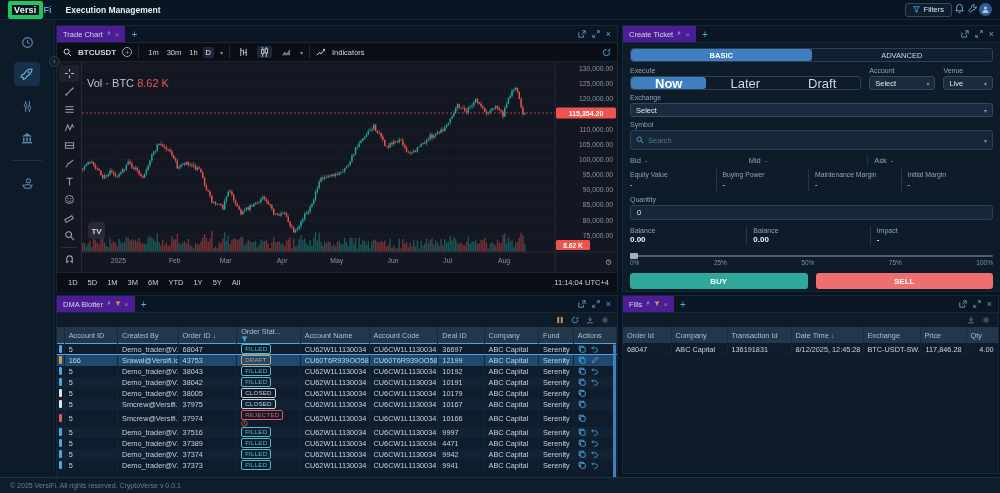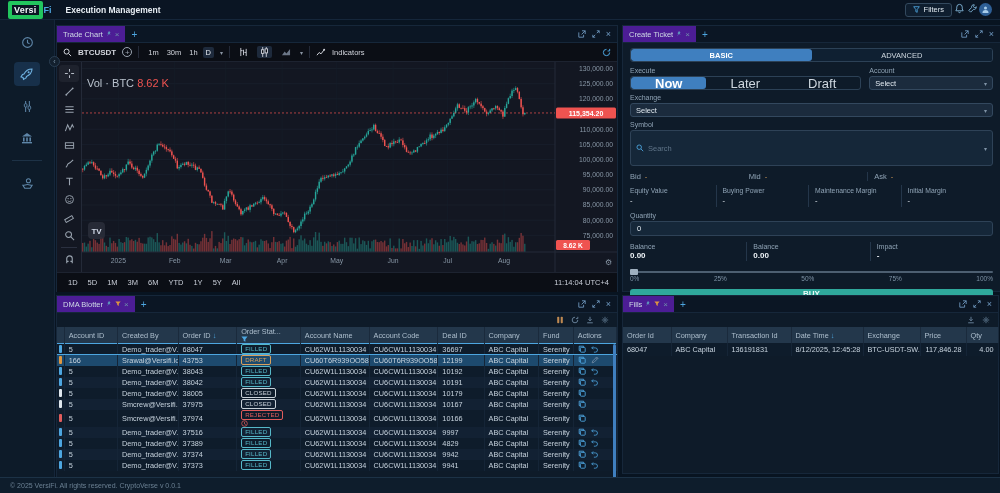--- a/index.html
+++ b/index.html
@@ -65,40 +65,40 @@
   .seg > div { flex:1; display:flex; align-items:center; justify-content:center; font-size:7.5px; color:#cfd8e0; cursor:pointer; background:#0f2032;}
   .seg > div.on { background:#3f7fbf; color:#fff; font-weight:bold; border-radius:3px;}
   .frow { display:flex; gap:8px; margin-bottom:4px; }
   .fcol { display:flex; flex-direction:column; gap:2px; }
   .flabel { font-size:7px; color:#8fa3b5; }
   .opts { display:flex; border:1px solid #2c4156; border-radius:3px; overflow:hidden; height:14px;}
   .opts > div { flex:1; display:flex; align-items:center; justify-content:center; font-size:13px; color:#cfd8e0; cursor:pointer; padding:0 24px;}
   .opts > div.on { background:#3f7fbf; color:#fff; border-radius:3px; font-weight:bold;}
   .dd { height:14px; background:#1b2b3d; border:1px solid #33485e; border-radius:3px; display:flex; align-items:center; padding:0 5px; font-size:7.5px; color:#dfe7ee; cursor:pointer;}
   .dd .chev { margin-left:auto; color:#7f93a6; font-size:6px;}
-  .search-box { height:15px; background:#152739; border:1px solid #2e4257; border-radius:3px; display:flex; align-items:center; gap:4px; padding:17px 5px; font-size:7.5px; color:#5f7488; cursor:text;}
+  .search-box { height:15px; background:#152739; border:1px solid #2e4257; border-radius:3px; display:flex; align-items:center; gap:4px; padding:9px 5px; font-size:7.5px; color:#5f7488; cursor:text;}
   .search-box .chev { margin-left:auto; color:#7f93a6; font-size:6px;}
   .quotes { display:flex; margin:2px 0 4px 0; }
   .qcell { flex:1; font-size:7.5px; color:#8fa3b5; display:flex; gap:4px; align-items:center;}
   .qcell b { color:#d9a05b; font-weight:normal; }
   .metrics { display:flex; margin-bottom:5px; }
   .mcell { flex:1; padding:2px 6px; border-left:1px solid #24364a; }
   .mcell:first-child { border-left:none; padding-left:0;}
   .mlabel { font-size:6.8px; color:#8fa3b5; margin-bottom:2px; white-space:nowrap;}
   .mval { font-size:7.5px; color:#e6edf3; }
   .input { height:15px; background:#152739; border:1px solid #2e4257; border-radius:3px; display:flex; align-items:center; padding:0 6px; font-size:7.5px; color:#e6edf3; cursor:text;}
   .balrow { display:flex; margin:4px 0 2px 0; }
   .bcell { flex:1; padding:1px 6px; border-left:1px solid #24364a;}
   .bcell:first-child { border-left:none; padding-left:0;}
   .bval { font-size:8px; font-weight:bold; color:#eef3f7; margin-top:1px;}
   .slider { margin-top:4px; }
   .slider-track { position:relative; height:2px; background:#4d5f71; border-radius:1px; margin:4px 0 2px 0;}
   .slider-handle { position:absolute; left:0; top:-2px; width:8px; height:6px; background:#9fb0bf; border-radius:1px; cursor:grab;}
   .slider-ticks { display:flex; justify-content:space-between; font-size:6.5px; color:#7f93a6; }
-  .bs-row { display:flex; gap:8px; margin-top:7px;flex-direction:column; }
+  .bs-row { display:flex; gap:8px; margin-top:7px; }
   .buy-btn { flex:1; height:16px; border-radius:3px; background:#2fa89b; color:#eafaf7; font-size:8px; font-weight:bold; display:flex; align-items:center; justify-content:center; cursor:pointer;}
   .sell-btn { flex:1; height:16px; border-radius:3px; background:#ef6e6e; color:#fff5f5; font-size:8px; font-weight:bold; display:flex; align-items:center; justify-content:center; cursor:pointer;}
 
   
   #blotter-panel { left:56px; top:295px; width:562px; height:233px; }
   #fills-panel  { left:622px; top:295px; width:377px; height:179px; }
   .grid-toolbar { height:14px; display:flex; align-items:center; justify-content:flex-end; gap:7px; padding:0 8px; background:#0e1b29;}
   .grid-toolbar span { display:flex; cursor:pointer; }
   table { border-collapse:collapse; table-layout:fixed; width:100%; }
   th { background:#23374b; color:#aebfce; font-size:7.3px; font-weight:normal; text-align:left; padding:0 4px; height:16px; border-right:1px solid #1a2a3c; white-space:nowrap; overflow:hidden;}
@@ -1193,20 +1193,27 @@
             <div>Draft</div>
           </div>
       </div>
       <div class="fcol" style="flex:1">
         <span class="flabel">Account</span>
         <div class="dd">
             <span>Select</span>
             <span class="chev">▾</span>
           </div>
       </div>
+      <div class="fcol" style="flex:.75">
+        <span class="flabel">Venue</span>
+        <div class="dd">
+            <span>Live</span>
+            <span class="chev">▾</span>
+          </div>
+      </div>
     </div>
     <div class="frow">
       <div class="fcol" style="flex:1">
         <span class="flabel">Exchange</span>
         <div class="dd">
             <span>Select</span>
             <span class="chev">▾</span>
           </div>
       </div>
     </div>
@@ -1604,21 +1611,21 @@
         <tr class="r-even">
           <td class="bar-cell">
             <div class="bar" style="background: rgb(77, 166, 224);"></div>
           </td>
           <td>5</td>
           <td>Demo_trader@V...</td>
           <td>37389</td>
           <td><span class="badge" style="color: rgb(86, 184, 201); border-color: rgb(86, 184, 201);">FILLED</span></td>
           <td>CU62W1L1130034</td>
           <td>CU6CW1L1130034</td>
-          <td>4829</td>
+          <td>4471</td>
           <td>ABC Capital</td>
           <td>Serenity</td>
           <td>
             <div class="acts">
               <span>
                 <svg width="8" height="8" viewBox="0 0 10 10">
                   <rect x="3" y="3" width="6" height="6" rx="1" fill="none" stroke="#4da6e0" stroke-width="1.1"></rect>
                   <path d="M7 3V1.5H1.5V7H3" fill="none" stroke="#4da6e0" stroke-width="1.1"></path>
                 </svg>
               </span>

